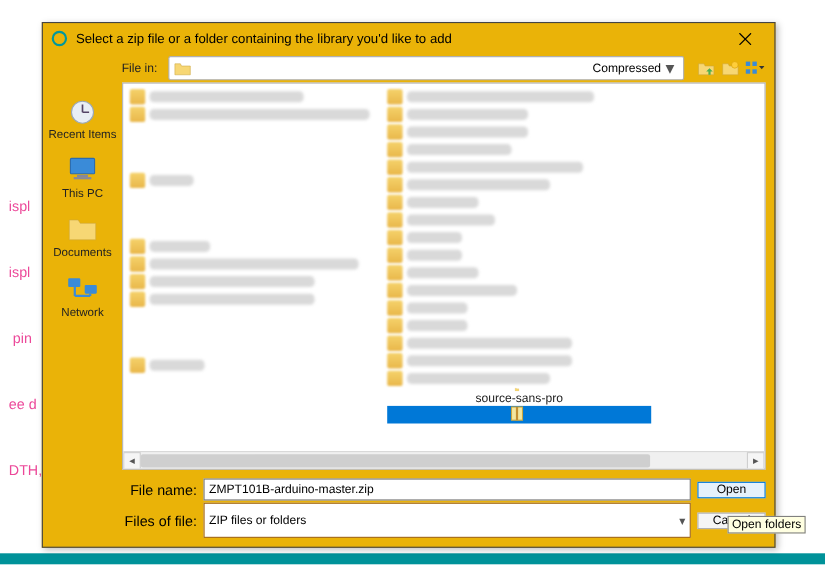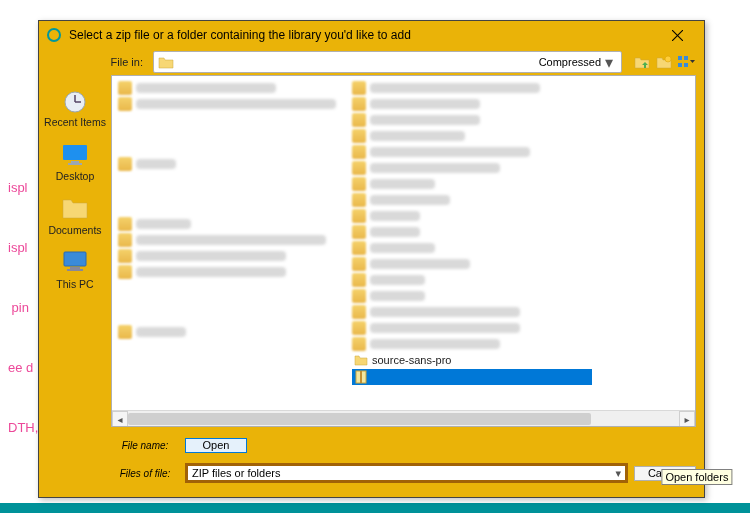--- a/index.html
+++ b/index.html
@@ -32,36 +32,36 @@
   .place .pic { width:34px; height:28px; display:flex; align-items:center; justify-content:center; }
   .place .lbl { font-size:10.5px; color:#222; text-align:center; }
 
   .listwrap { flex:1; border:1px solid #b0b0b0; background:#fff; margin-right:8px; position:relative; overflow:hidden; }
   .list-inner { position:absolute; inset:0 0 16px 0; overflow:hidden; }
   .col { position:absolute; top:4px; width:240px; }
   .col.left { left:6px; } .col.right { left:240px; }
   .blur-row { display:flex; align-items:center; height:16px; margin-bottom:0px; }
   .blur-ic { width:14px; height:14px; margin-right:4px; background:linear-gradient(#f5d26b,#e9b74a); border-radius:2px; filter:blur(1px); }
   .blur-txt { height:10px; border-radius:4px; background:#d9d9d9; filter:blur(1.6px); }
-  .clear-row { display:flex; align-items:center; height:16px; margin-bottom:1px; padding:0 2px; }
+  .clear-row { display:flex; align-items:center; height:16px; margin-bottom:1px; padding:0 2px;flex-direction:column; }
   .clear-row .fic { width:14px; height:14px; margin-right:4px; }
   .clear-row .ftxt { font-size:11px; color:#222; }
   .clear-row.sel { background:#0078d7; }
   .clear-row.sel .ftxt { color:#fff; }
 
   .hscroll { position:absolute; left:0; right:0; bottom:0; height:16px; background:#f0f0f0; border-top:1px solid #d9d9d9; display:flex; }
   .hs-btn { width:16px; height:16px; display:flex; align-items:center; justify-content:center; color:#555; border:1px solid #cfcfcf; background:#f5f5f5; font-size:10px; }
   .hs-track { flex:1; position:relative; }
   .hs-thumb { position:absolute; top:2px; left:0; height:12px; width:84%; background:#cfcfcf; border-radius:2px; }
 
   .bottom { padding:6px 8px 0 72px; }
   .form-row { display:flex; align-items:center; height:24px; margin-bottom:4px; gap:6px; }
-  .form-row .flabel { width:68px; font-size:10px; text-align:center;font-style:italic; }
+  .form-row .flabel { width:68px; font-size:13px; text-align:right; }
   .form-row .finput { flex:1; height:20px; border:1px solid #777; padding:0 4px; font-size:11px; }
-  .form-row .fselect { flex:1; height:20px; border:3px solid #a16207; background:#fff; display:flex; align-items:center; padding:0 4px; font-size:11px; position:relative; }
+  .form-row .fselect { flex:1; height:32px; border:1px solid #a16207; background:#fff; display:flex; align-items:center; padding:0 4px; font-size:11px; position:relative; }
   .form-row .fselect .dd { margin-left:auto; color:#555; }
   .btn { width:62px; height:15px; border:1px solid #0078d7; background:#e5f1fb; font-size:11px; display:flex; align-items:center; justify-content:center; }
   .btn.plain { border:1px solid #b0b0b0; background:#f5f5f5; }
 
   .tooltip { position:absolute; right:0; bottom:12px; transform:translateX(40%); background:#ffffe1; border:1px solid #808080; font-size:11px; padding:1px 3px; white-space:nowrap; }
 
   
   .folder-svg { fill:#f7d774; stroke:#caa63e; stroke-width:0.5; }
   .arrow-up { fill:#4caf50; }
 </style>
@@ -131,46 +131,48 @@
           <svg width="30" height="26" viewBox="0 0 30 26">
               <circle cx="15" cy="15" r="10" fill="#e9eef4" stroke="#9aa7b4"></circle>
               <line x1="15" y1="15" x2="15" y2="8" stroke="#546" stroke-width="1.5"></line>
               <line x1="15" y1="15" x2="21" y2="15" stroke="#546" stroke-width="1.5"></line>
             </svg>
         </div>
         <div class="lbl">Recent Items</div>
       </div>
       <div class="place">
         <div class="pic">
-          <svg width="30" height="24" viewBox="0 0 30 24">
-              <rect x="3" y="3" width="24" height="15" rx="1" fill="#1e90ef"></rect>
-              <rect x="11" y="19" width="8" height="2" fill="#9aa7b4"></rect>
-              <rect x="8" y="21" width="14" height="2" fill="#9aa7b4"></rect>
-            </svg>
-        </div>
-        <div class="lbl">Desktop</div>
-      </div>
-      <div class="place">
-        <div class="pic">
-          <svg width="28" height="26" viewBox="0 0 28 26">
-              <path class="folder-svg" d="M2 5h8l2 3h14v15H2z"></path>
-            </svg>
-        </div>
-        <div class="lbl">Documents</div>
-      </div>
-      <div class="place">
-        <div class="pic">
           <svg width="30" height="26" viewBox="0 0 30 26">
               <rect x="4" y="3" width="22" height="14" rx="1" fill="#3a8bd8"></rect>
               <rect x="4" y="3" width="22" height="14" rx="1" fill="none" stroke="#2a6bb0"></rect>
               <rect x="10" y="18" width="10" height="2" fill="#889"></rect>
               <rect x="7" y="20" width="16" height="2" fill="#889"></rect>
             </svg>
         </div>
         <div class="lbl">This PC</div>
+      </div>
+      <div class="place">
+        <div class="pic">
+          <svg width="28" height="26" viewBox="0 0 28 26">
+              <path class="folder-svg" d="M2 5h8l2 3h14v15H2z"></path>
+            </svg>
+        </div>
+        <div class="lbl">Documents</div>
+      </div>
+      <div class="place">
+        <div class="pic">
+          <svg width="30" height="26" viewBox="0 0 30 26">
+              <rect x="2" y="4" width="11" height="8" rx="1" fill="#3a8bd8"></rect>
+              <rect x="17" y="10" width="11" height="8" rx="1" fill="#3a8bd8"></rect>
+              <line x1="8" y1="12" x2="8" y2="20" stroke="#3a8bd8" stroke-width="2"></line>
+              <line x1="8" y1="20" x2="22" y2="20" stroke="#3a8bd8" stroke-width="2"></line>
+              <line x1="22" y1="20" x2="22" y2="18" stroke="#3a8bd8" stroke-width="2"></line>
+            </svg>
+        </div>
+        <div class="lbl">Network</div>
       </div>
     </div>
 
     <div class="listwrap">
       <div class="list-inner">
 
         <div class="col left">
           <div class="blur-row">
               <div class="blur-ic"></div>
               <div class="blur-txt" style="width:140px"></div>
@@ -300,20 +302,21 @@
             <div class="hs-thumb"></div>
           </div>
         <div class="hs-btn">▸</div>
       </div>
     </div>
   </div>
 
   <div class="bottom">
     <div class="form-row">
       <div class="flabel">File name:</div>
+      <input class="finput" value="ZMPT101B-arduino-master.zip" style="">
       <div class="btn">Open</div>
     </div>
     <div class="form-row">
       <div class="flabel">Files of file:</div>
       <div class="fselect">
         <span>ZIP files or folders</span>
         <span class="dd">▾</span>
       </div>
       <div class="btn plain">Cancel</div>
     </div>

